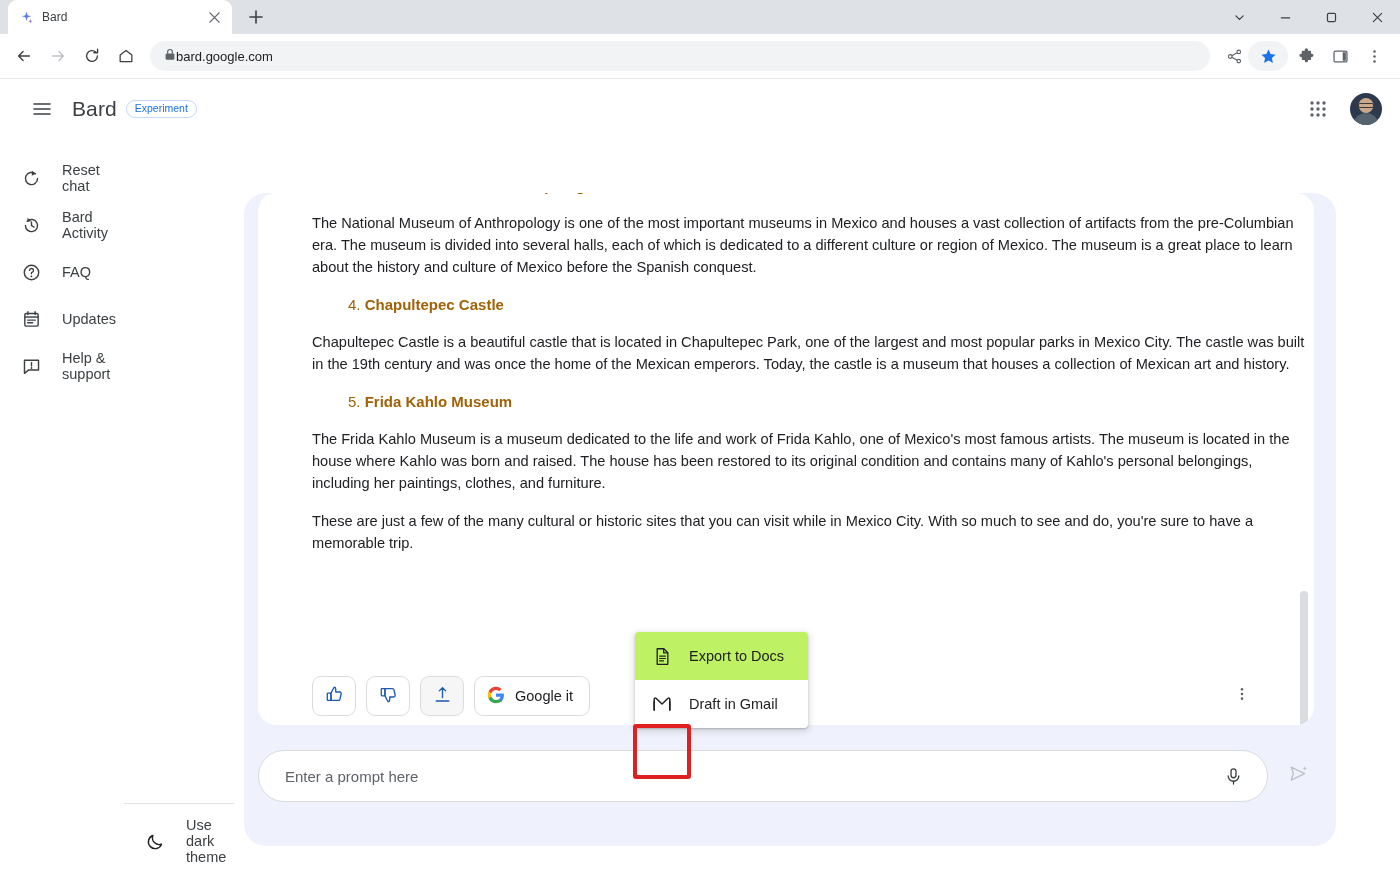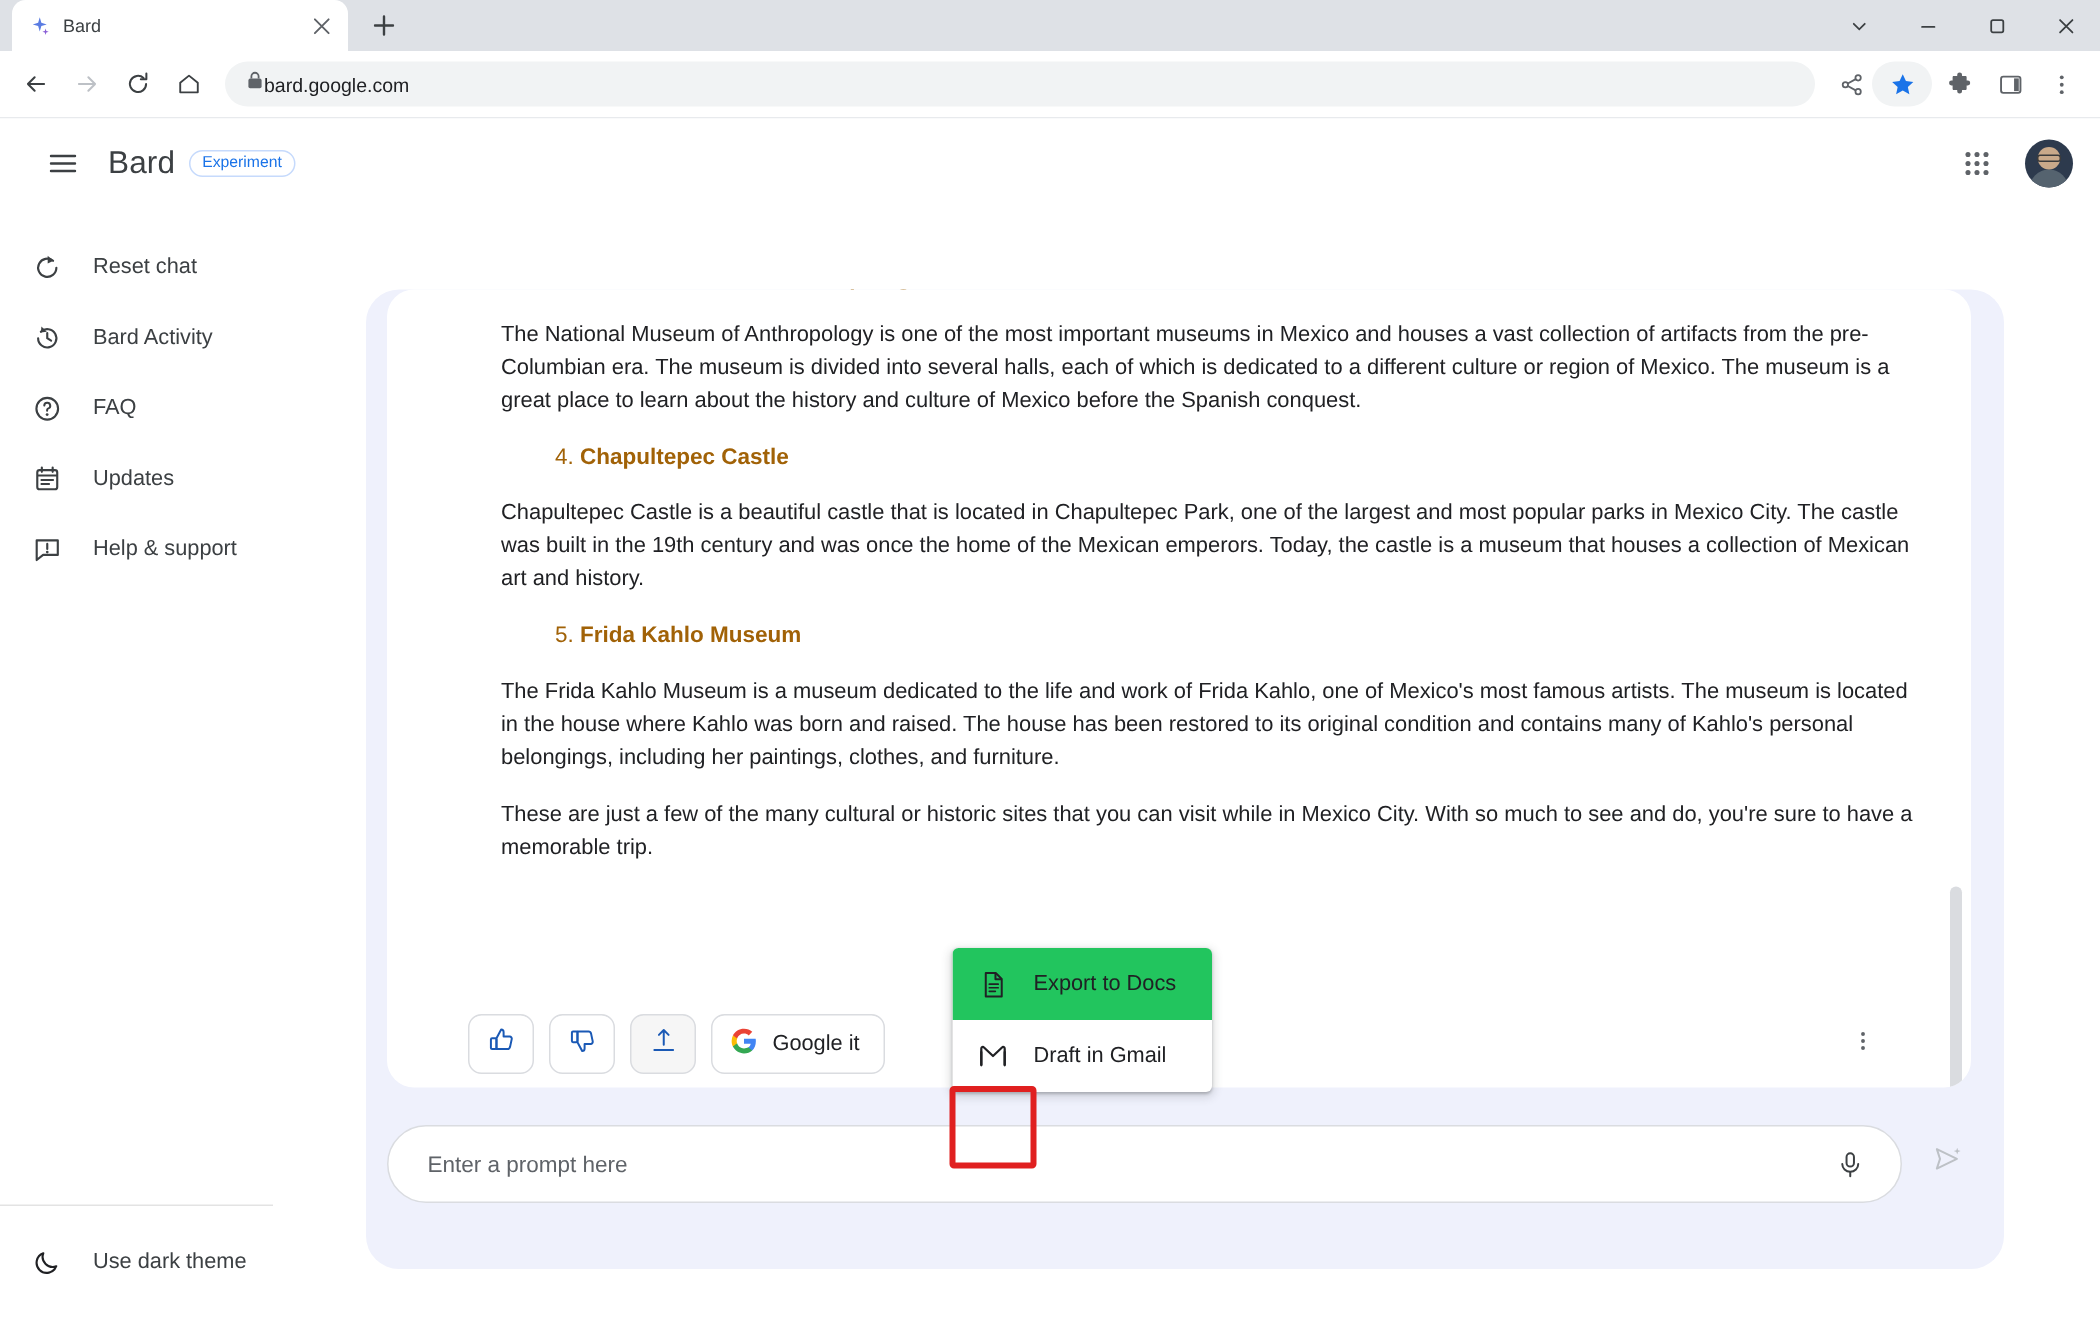--- a/index.html
+++ b/index.html
@@ -121,21 +121,21 @@
   .avatar .glasses {
     position:absolute; left:50%; top:10px; transform:translateX(-50%);
     width:16px; height:5px; border:1.2px solid #3b3b3b; border-radius:2px;
   }
 
   
   .sidebar {
     position: absolute; left: 0; top: 60px;
     width: 244px; height: 757px;
     background: #fff;
-    display: flex; flex-direction: column;
+    display: flex; 
   }
   .nav { padding-top: 14px; }
   .nav-item {
     display: flex; align-items: center; gap: 20px;
     height: 44px; padding-left: 20px; margin: 3px 8px 3px 0;
     border-radius: 0 22px 22px 0;
     color: #3c4043; font-size: 14.5px;
     cursor: pointer;
   }
   .nav-icon { width: 22px; height:22px; flex:0 0 22px; display:flex;align-items:center;justify-content:center;color:#3c4043;}
@@ -162,21 +162,21 @@
   .convo-card {
     position:absolute; left: 14px; top: 0px;
     width: 1056px; height: 532px;
     background: #fff;
     border-radius: 18px 18px 18px 18px;
     overflow: hidden;
   }
   .convo-inner {
     position:absolute; left:0; top:-34px;
     width: 1104px;
-    padding: 0 76px;
+    padding: 0 54px;
   }
   .msg-h {
     font-size: 15px; font-weight: bold; color: #a16207;
     margin: 18px 0 18px 36px;
   }
   .msg-h .num { font-weight: normal; }
   .msg-p {
     font-size: 14.6px; line-height: 22px; color: #202124;
     margin: 16px 0;
   }
@@ -231,21 +231,21 @@
     background: #fff;
     border-radius: 4px;
     box-shadow: 0 2px 6px 2px rgba(60,64,67,.15), 0 1px 2px rgba(60,64,67,.3);
     padding: 0;
     overflow: hidden;
   }
   .popup-item {
     height: 48px; display:flex; align-items:center; gap: 16px;
     padding: 0 16px; font-size: 14.5px; color: #202124; cursor:pointer;
   }
-  .popup-item.active { background: #22c55e; }
+  .popup-item.active { background: #bef264; }
   .popup-ico { width:22px;height:22px;flex:0 0 22px;display:flex;align-items:center;justify-content:center;color:#202124;}
 
   
   .promptwrap {
     position:absolute; left: 14px; top: 557px;
     width: 1056px; height: 52px;
     display:flex; align-items:center; gap: 14px;
   }
   .promptbox {
     flex: 1; height: 52px;

